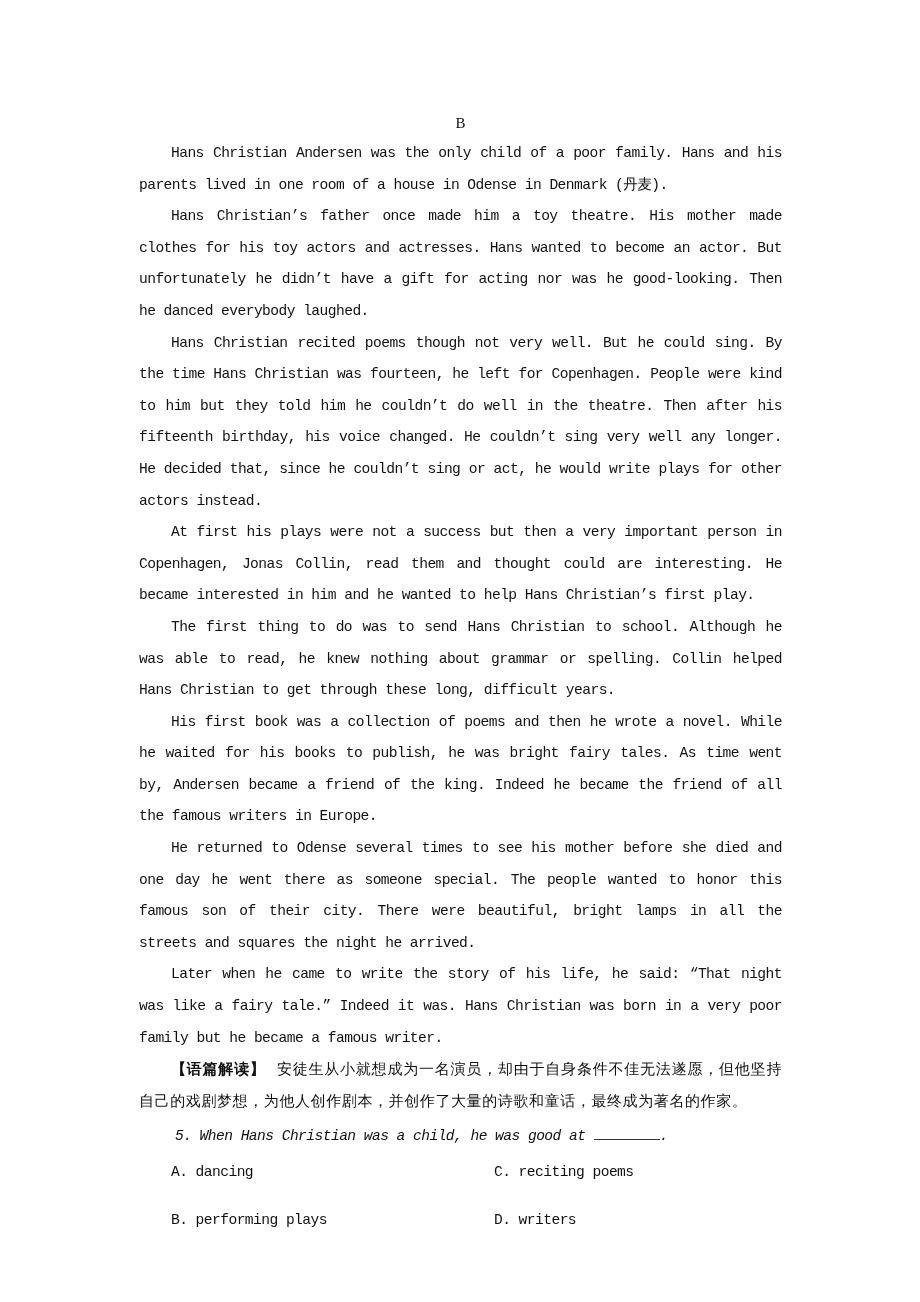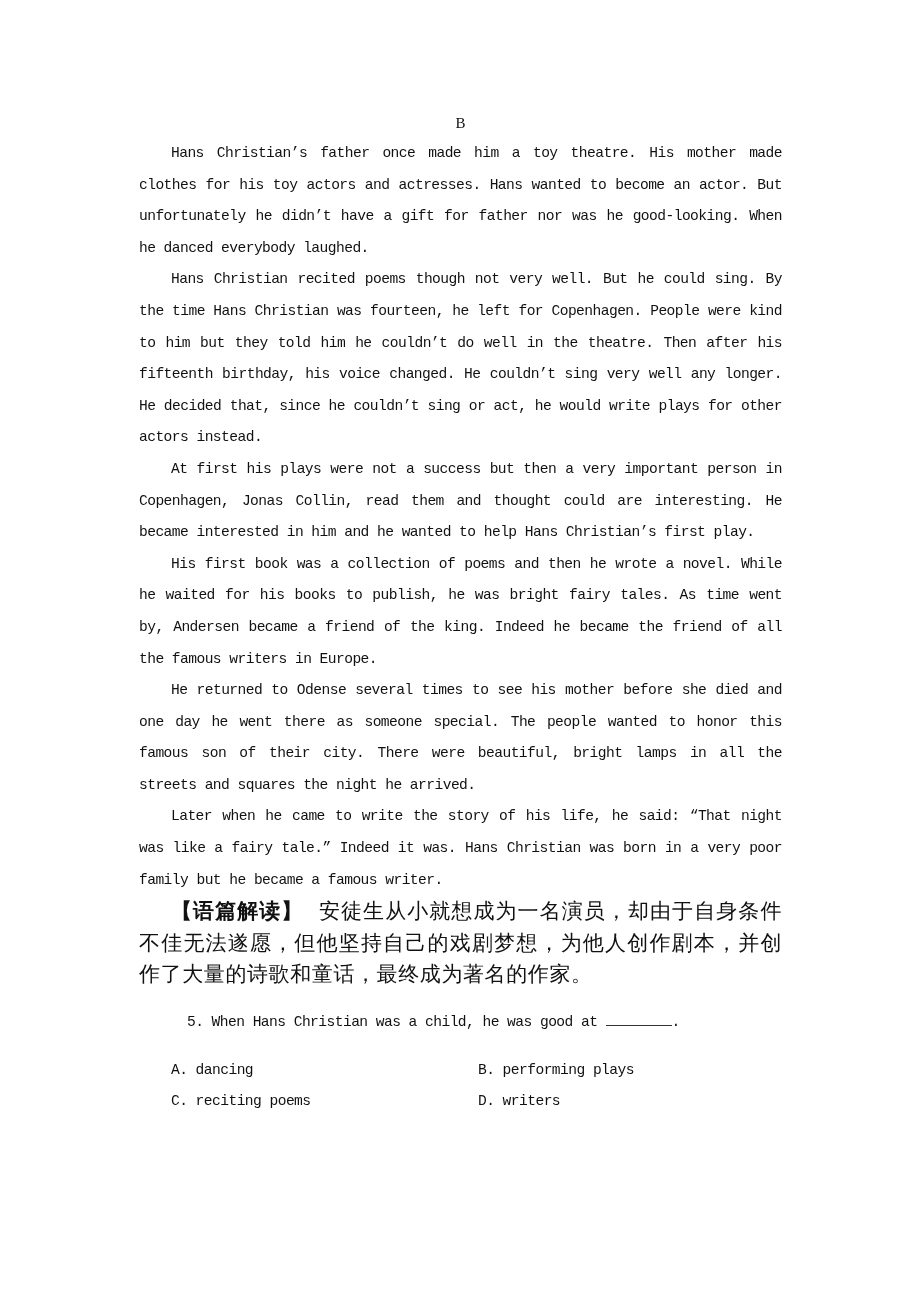--- a/index.html
+++ b/index.html
@@ -5,43 +5,45 @@
   html, body { margin: 0; padding: 0; background: #ffffff; }
   body { width: 920px; height: 1302px; position: relative; overflow: hidden; }
   .page {
     position: absolute; left: 139px; top: 108px; width: 643px;
     font-family: "Liberation Mono", "DejaVu Sans Mono", monospace;
     font-size: 14.6px; color: #111111;
     line-height: 31.6px;
   }
   .title { text-align: center; font-weight: normal; margin: 0; height: 30px; line-height: 30px; font-family: "Liberation Serif", serif; font-size: 15px; }
   .para { margin: 0; text-indent: 32px; text-align: justify; text-align-last: left; letter-spacing: -0.55px; word-spacing: 0px; }
-  .analysis { margin: 0; text-indent: 32px; text-align: justify; font-family: "DejaVu Sans", sans-serif; font-size: 21px; letter-spacing: 0.6px; }
+  .analysis { margin: 0; text-indent: 32px; text-align: justify; font-family: "DejaVu Sans", sans-serif; font-size: 15px; letter-spacing: 0.6px; }
   .analysis .label { font-weight: bold; }
-  .question { margin: 16px; padding-left: 32px; letter-spacing: -0.55px; }
+  .question { margin: 4px; padding-left: 32px; letter-spacing: -0.55px; font-style: italic; }
   .blank { display: inline-block; width: 66px; border-bottom: 1px solid #333; height: 14px; vertical-align: baseline; }
-  .options { display: grid; grid-template-columns: 307px 300px; padding-left: 32px; }
+  .options { display: grid; grid-template-columns: 307px 300px; padding-left: 32px; gap: 16px; }
   .opt { letter-spacing: -0.55px; }
 </style>
 </head>
 <body>
 
 <div class="page">
   <p class="title">B</p>
 
-  <p class="para">Hans Christian’s father once made him a toy theatre. His mother made clothes for his toy actors and actresses. Hans wanted to become an actor. But unfortunately he didn’t have a gift for father nor was he good-looking. When he danced everybody laughed.</p>
+  <p class="para">Hans Christian Andersen was the only child of a poor family. Hans and his parents lived in one room of a house in Odense in Denmark (丹麦).</p>
+  <p class="para">Hans Christian’s father once made him a toy theatre. His mother made clothes for his toy actors and actresses. Hans wanted to become an actor. But unfortunately he didn’t have a gift for acting nor was he good-looking. Then he danced everybody laughed.</p>
   <p class="para">Hans Christian recited poems though not very well. But he could sing. By the time Hans Christian was fourteen, he left for Copenhagen. People were kind to him but they told him he couldn’t do well in the theatre. Then after his fifteenth birthday, his voice changed. He couldn’t sing very well any longer. He decided that, since he couldn’t sing or act, he would write plays for other actors instead.</p>
   <p class="para">At first his plays were not a success but then a very important person in Copenhagen, Jonas Collin, read them and thought could are interesting. He became interested in him and he wanted to help Hans Christian’s first play.</p>
+  <p class="para">The first thing to do was to send Hans Christian to school. Although he was able to read, he knew nothing about grammar or spelling. Collin helped Hans Christian to get through these long, difficult years.</p>
   <p class="para">His first book was a collection of poems and then he wrote a novel. While he waited for his books to publish, he was bright fairy tales. As time went by, Andersen became a friend of the king. Indeed he became the friend of all the famous writers in Europe.</p>
   <p class="para">He returned to Odense several times to see his mother before she died and one day he went there as someone special. The people wanted to honor this famous son of their city. There were beautiful, bright lamps in all the streets and squares the night he arrived.</p>
   <p class="para">Later when he came to write the story of his life, he said: “That night was like a fairy tale.” Indeed it was. Hans Christian was born in a very poor family but he became a famous writer.</p>
 
   <p class="analysis"><span class="label">【语篇解读】</span>&nbsp;&nbsp;<span>安徒生从小就想成为一名演员，却由于自身条件不佳无法遂愿，但他坚持自己的戏剧梦想，为他人创作剧本，并创作了大量的诗歌和童话，最终成为著名的作家。</span></p>
 
   <p class="question"><span>5. When Hans Christian was a child, he was good at </span><span class="blank"></span><span>.</span></p>
 
   <div class="options">
     <span class="opt">A. dancing</span>
+    <span class="opt">C. reciting poems</span>
     <span class="opt">B. performing plays</span>
-    <span class="opt">C. reciting poems</span>
     <span class="opt">D. writers</span>
   </div>
 </div>
 
 </body></html>

